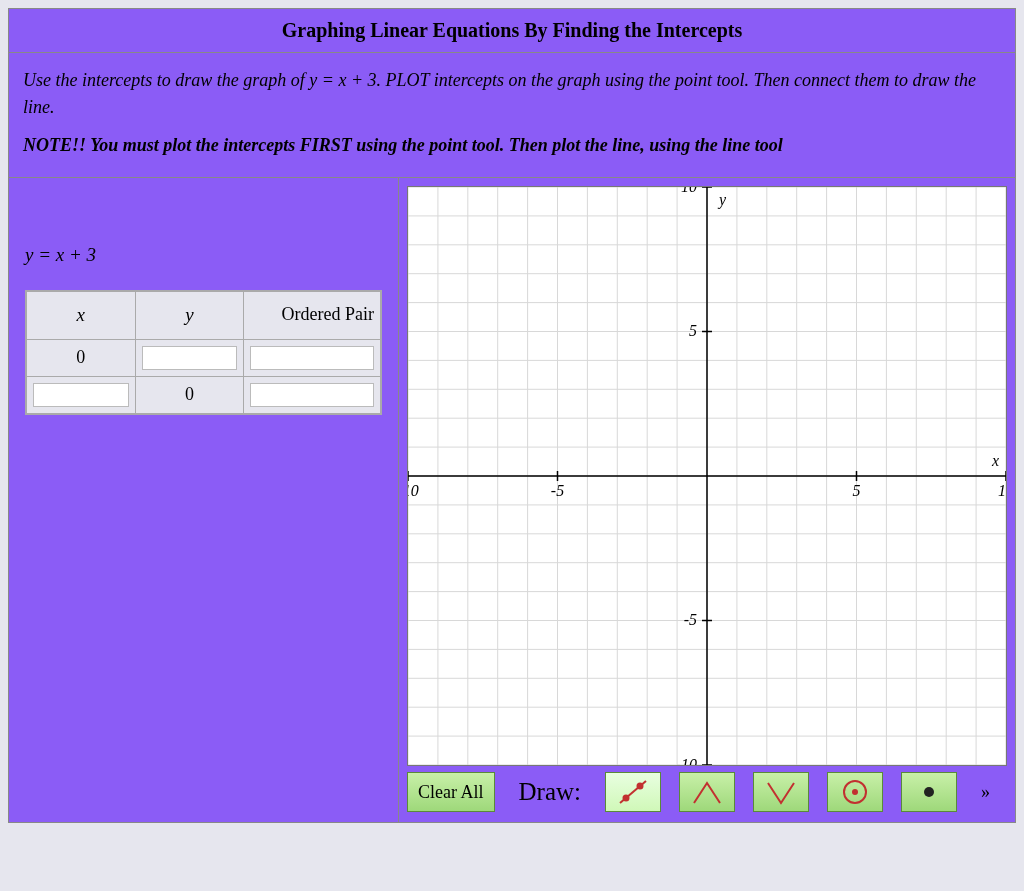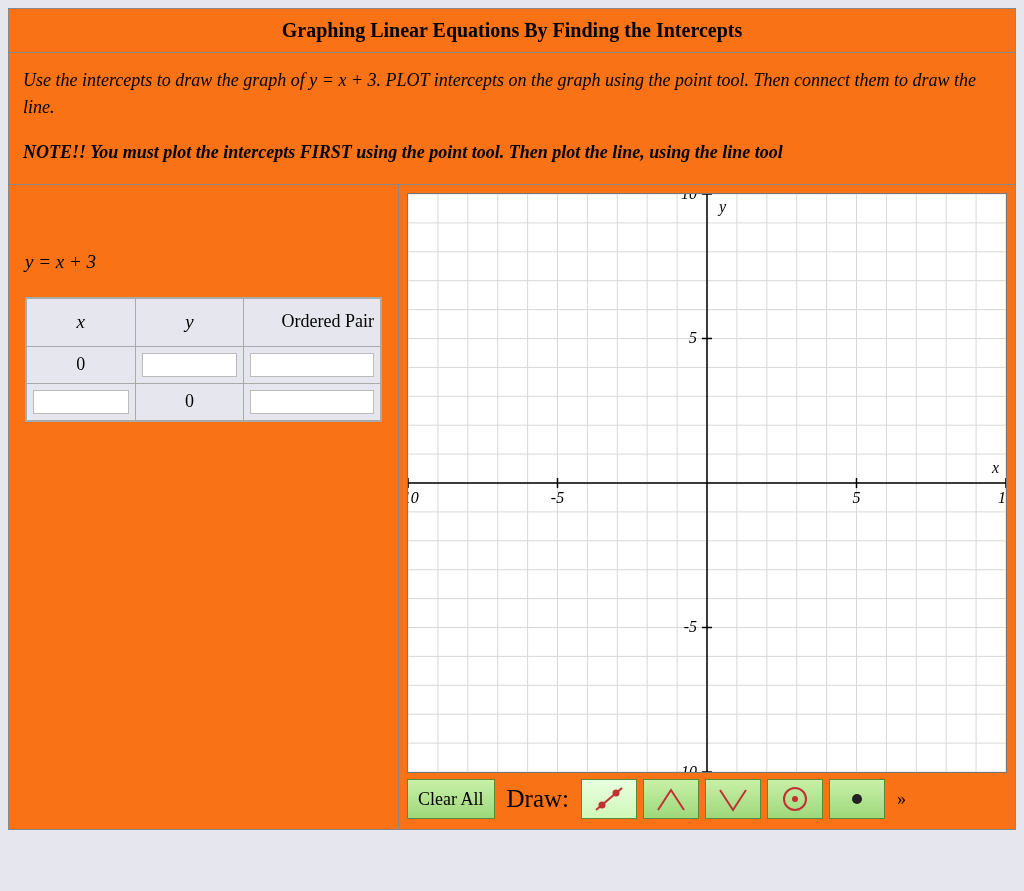--- a/index.html
+++ b/index.html
@@ -6,37 +6,37 @@
     body {
       margin: 0;
       padding: 8px;
       background: #e6e6ee;
       font-family: Georgia, 'Times New Roman', serif;
       font-size: 18px;
       color: #000;
     }
     .outer {
       border: 1px solid #888;
-      background: #f97316;
+      background: #8b5cf6;
     }
     .title-cell {
       border-bottom: 1px solid #888;
       padding: 10px 14px;
       text-align: center;
       font-weight: bold;
       font-size: 20px;
       font-family: 'Times New Roman', Georgia, serif;
     }
     .instr-cell {
       border-bottom: 1px solid #888;
       padding: 14px 14px 18px 14px;
       font-style: italic;
       line-height: 1.5;
     }
-    .instr-note { margin-top: 18px; font-style: italic; font-weight: bold; }
+    .instr-note { margin-top: 11px; font-style: italic; font-weight: bold; }
     .columns { display: flex; }
     .left-col {
       flex: 0 0 390px;
       border-right: 1px solid #888;
       padding: 16px;
     }
     .right-col {
       flex: 1;
       padding: 8px 8px 10px 8px;
       display: flex;
@@ -85,21 +85,21 @@
       border: 1px solid #777;
       background: #fff;
       width: 100%;
       height: 580px;
       position: relative;
       overflow: hidden;
     }
     .toolbar {
       display: flex;
       align-items: stretch;
-      gap: 6px;
+      gap: 18px;
       margin-top: 6px;
     }
     .tool-btn {
       border: 1px solid #5a8a3a;
       background: linear-gradient(#c8f0a8, #9ed87a);
       padding: 4px 10px;
       font-family: 'Times New Roman', Georgia, serif;
       font-size: 18px;
       cursor: pointer;
       display: flex;

